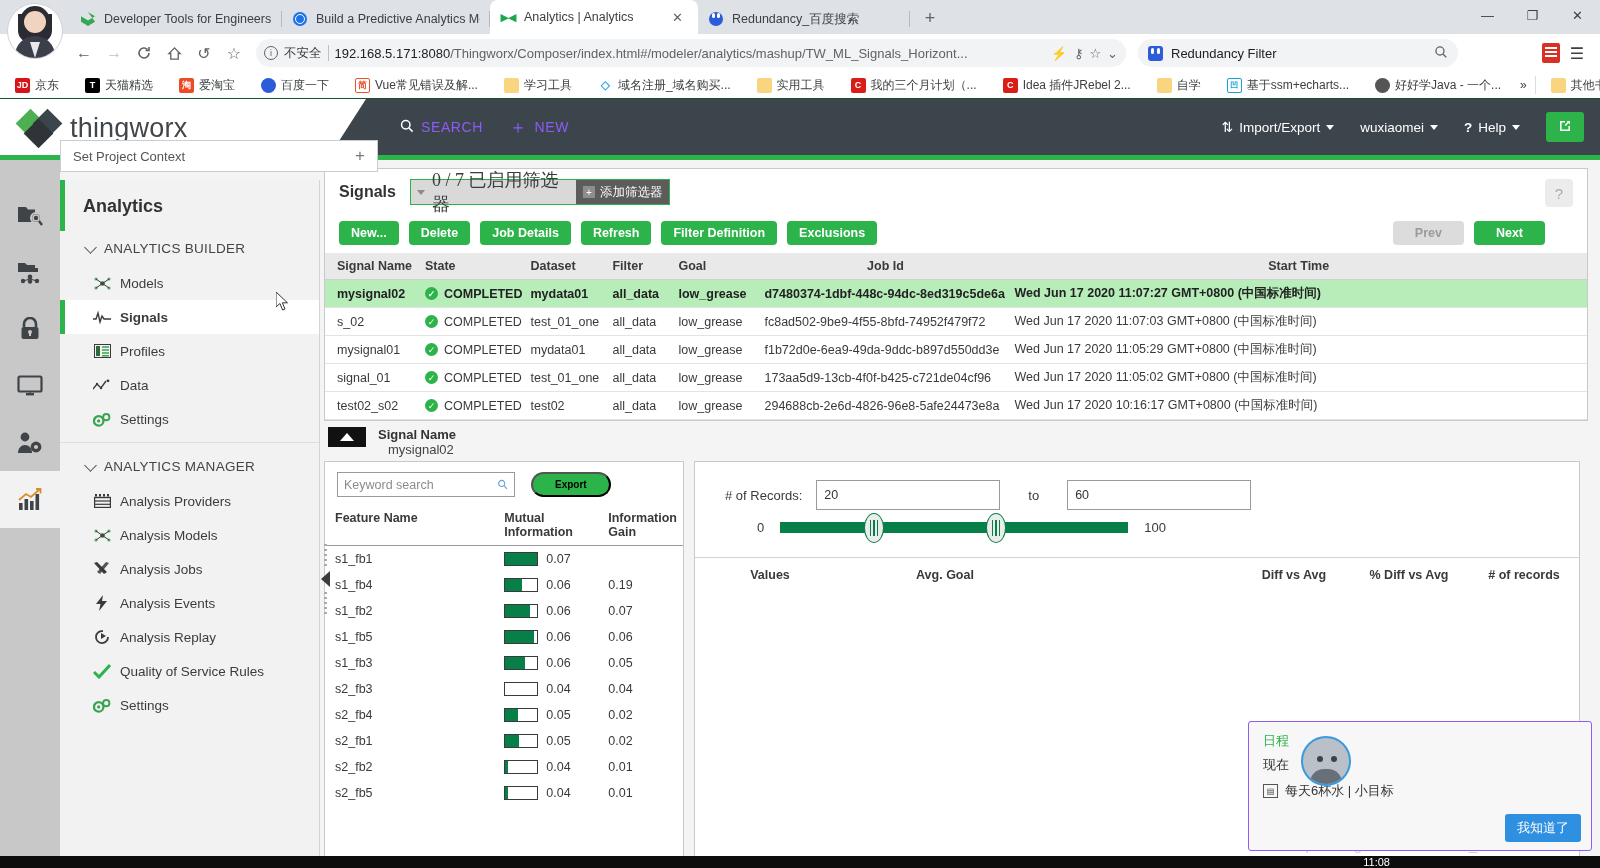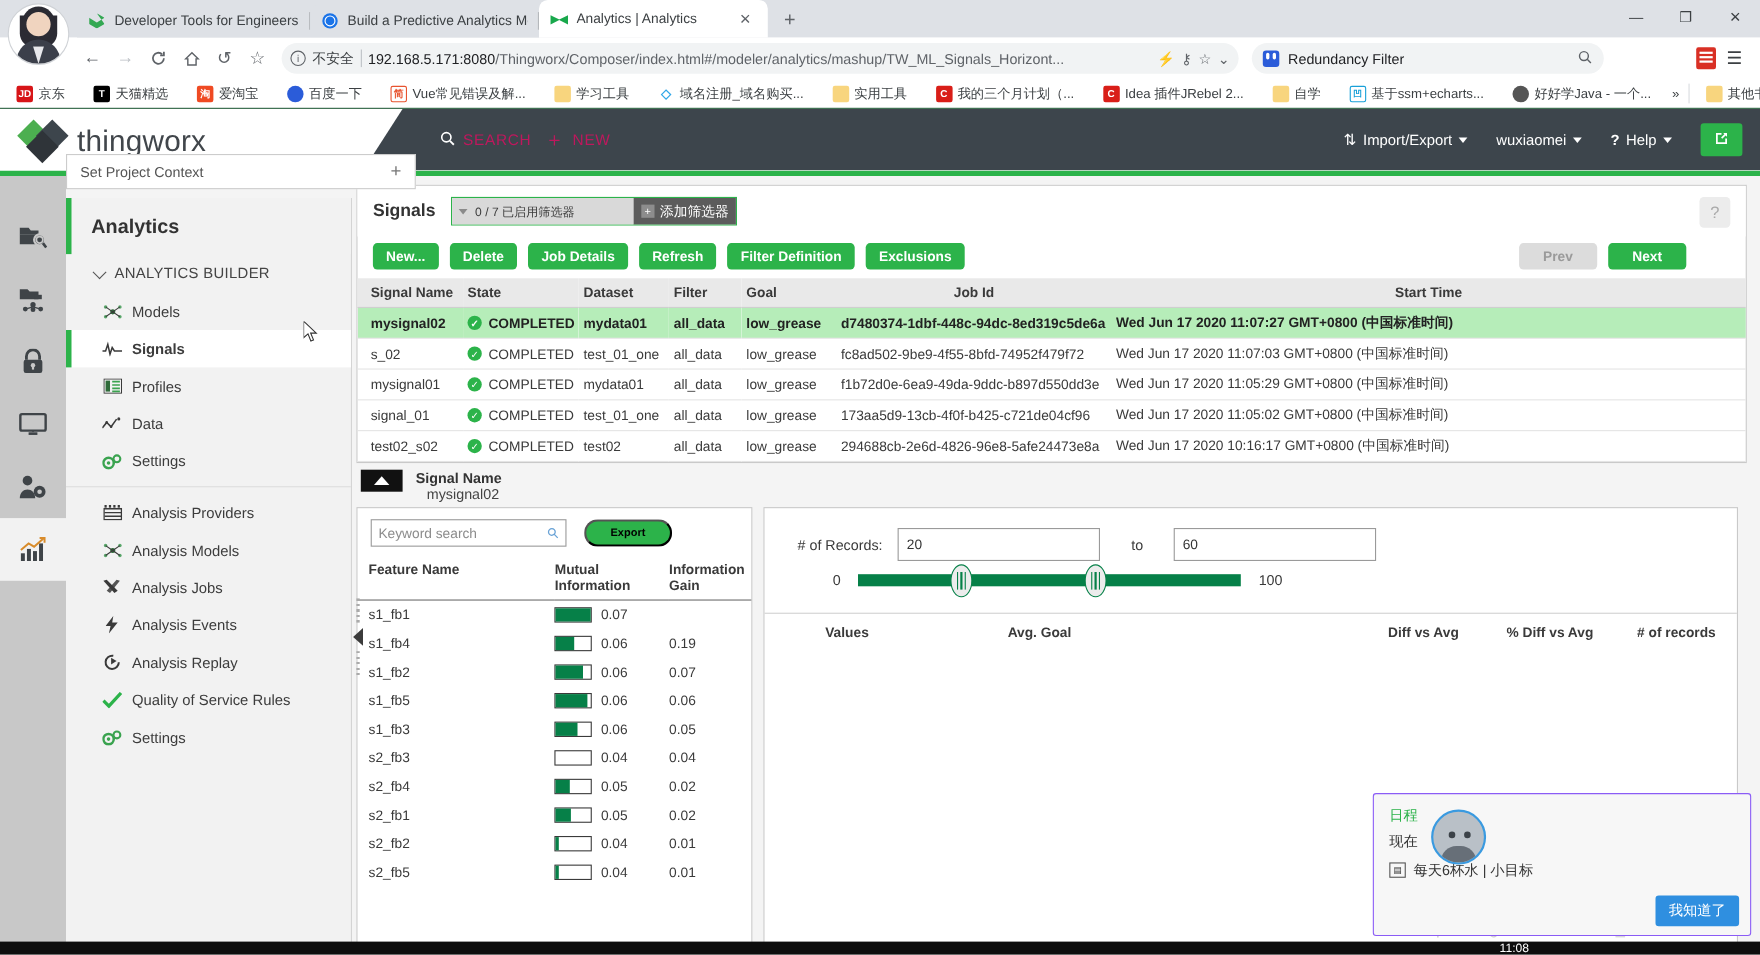--- a/index.html
+++ b/index.html
@@ -138,22 +138,22 @@
   }
   .tw-logo { position:absolute; left:20px; top:10px; display:flex; align-items:center; gap:12px; }
   .tw-logo .mark { width:38px; height:38px; position:relative; }
   .tw-logo .mark .d1 { position:absolute; left:0; top:4px; width:21px;height:21px;background:#4caf50;
     transform:rotate(45deg);}
   .tw-logo .mark .d2 { position:absolute; right:0; top:4px; width:21px;height:21px;background:#3d454c;
     transform:rotate(45deg);}
   .tw-logo .mark .d3 { position:absolute; left:8px; top:14px; width:21px;height:21px;background:#2f3439;
     transform:rotate(45deg);}
   .tw-logo .wordmark { font-size: 27px; color:#41464b; font-weight:300; letter-spacing:0.2px;}
-  .tw-nav { position:absolute; left:400px; top:0; height:56px; display:flex; align-items:center; gap:12px;
-    color:#be185d; font-size:14px; letter-spacing:0.6px; }
+  .tw-nav { position:absolute; left:400px; top:0; height:56px; display:flex; align-items:center; gap:26px;
+    color:#8b5cf6; font-size:14px; letter-spacing:0.6px; }
   .tw-nav .item { display:flex; align-items:center; gap:7px; }
   .tw-right { position:absolute; right:16px; top:0; height:56px; display:flex; align-items:center;
     gap:26px; color:#fff; font-size:13.5px;}
   .tw-right .item { display:flex; align-items:center; gap:6px; }
   .caret { width:0;height:0;border-left:4px solid transparent;border-right:4px solid transparent;
     border-top:5px solid #fff; display:inline-block; }
   .launch-btn { width:38px;height:30px;background:#2cb34a;border-radius:3px;display:flex;
     align-items:center;justify-content:center;}
   .tw-greenline { height:5px; background:#2cb34a; }
 
@@ -188,22 +188,22 @@
   .set-project .plus { margin-left:auto; font-size:17px; color:#777; }
 
   
   .main { flex:1 1 auto; background:#f4f4f4; padding: 8px 12px 0 4px; position:relative;}
   .panel { background:#fff; border:1px solid #c9c9c9; }
 
   .sig-head { height: 46px; display:flex; align-items:center; padding: 0 14px; gap:14px;
     background:#fff; }
   .sig-head .t { font-size:16px; font-weight:bold; color:#333; }
   .filter-combo { display:flex; align-items:center; border:1px solid #2cb34a; height:26px; }
-  .filter-combo .left { background:#d9d9d9; color:#3b3b3b; font-size:11px; display:flex;
-    align-items:center; gap:7px; padding:0 10px 0 6px; height:24px; width:165px;}
+  .filter-combo .left { background:#d9d9d9; color:#3b3b3b; font-size:18px; display:flex;
+    align-items:center; gap:7px; padding:0 10px 0 6px; height:24px; width:165px;font-family:Liberation Serif, serif;}
   .filter-combo .left .dd { width:0;height:0;border-left:4px solid transparent;
     border-right:4px solid transparent;border-top:5px solid #8a8a8a;}
   .filter-combo .right { background:#5c5c5c; color:#fff; font-size:12.5px; display:flex;
     align-items:center; gap:5px; padding:0 7px; height:24px; }
   .filter-combo .right .pl { width:12px;height:12px;background:#8d8d8d;color:#fff;font-size:10px;
     display:flex;align-items:center;justify-content:center;}
   .help-badge { position:absolute; right:14px; top:10px; width:28px;height:28px;background:#ececec;
     border-radius:4px; display:flex;align-items:center;justify-content:center; color:#aaa; font-size:15px;}
 
   .btn-row { display:flex; align-items:center; gap:10px; padding: 6px 14px 8px 14px; }
@@ -321,20 +321,26 @@
         <span class="tab-ico">
             <span class="fav-globe"></span>
           </span>
         <span class="tab-title">Build a Predictive Analytics Mode</span>
       </div>
       <div class="tab active" style="width:208px">
         <span class="tab-ico fav-analytics">▶◀</span>
         <span class="tab-title">Analytics | Analytics</span>
         <span class="tab-close">✕</span>
       </div>
+      <div class="tab inactive" style="width:212px">
+        <span class="tab-ico">
+            <span class="fav-baidu"></span>
+          </span>
+        <span class="tab-title">Redundancy_百度搜索</span>
+      </div>
       <div class="newtab">+</div>
     </div>
     <div class="wincontrols">
       <div>—</div>
       <div>❐</div>
       <div>✕</div>
     </div>
   </div>
 
   <div class="urlbar-row">
@@ -616,20 +622,24 @@
               <circle cx="6" cy="9" r="5" fill="none" stroke="#3aa34f" stroke-width="2.4"></circle>
               <circle cx="6" cy="9" r="1.7" fill="#3aa34f"></circle>
               <circle cx="14" cy="5" r="3.3" fill="none" stroke="#3aa34f" stroke-width="2"></circle>
             </svg>
           </span>
         <span>Settings</span>
       </div>
 
       <div class="nav-divider"></div>
 
+      <div class="nav-group">
+        <span class="chev"></span>
+        <span>ANALYTICS MANAGER</span>
+      </div>
       <div class="nav-item">
         <span class="nico">
             <svg width="17" height="14" viewBox="0 0 17 14">
               <rect x="1" y="0" width="2" height="2.5" fill="#3a3a3a"></rect>
               <rect x="5" y="0" width="2" height="2.5" fill="#3a3a3a"></rect>
               <rect x="9" y="0" width="2" height="2.5" fill="#3a3a3a"></rect>
               <rect x="13" y="0" width="2" height="2.5" fill="#3a3a3a"></rect>
               <rect x="0.5" y="3.5" width="16" height="10" fill="none" stroke="#3a3a3a" stroke-width="1.4"></rect>
               <line x1="1" y1="7" x2="16" y2="7" stroke="#3a3a3a" stroke-width="1.2"></line>
               <line x1="1" y1="10.3" x2="16" y2="10.3" stroke="#3a3a3a" stroke-width="1.2"></line>
@@ -723,21 +733,21 @@
 
         <div class="btn-row">
           <button class="gbtn">New...</button>
           <button class="gbtn">Delete</button>
           <button class="gbtn">Job Details</button>
           <button class="gbtn">Refresh</button>
           <button class="gbtn">Filter Definition</button>
           <button class="gbtn">Exclusions</button>
           <span class="spacer"></span>
           <button class="gbtn disabled" style="padding:5px 22px">Prev</button>
-          <button class="gbtn" style="padding:5px 22px;margin-right:40px">Next</button>
+          <button class="gbtn" style="padding:5px 22px;margin-right:28px">Next</button>
         </div>
 
         <table class="sig">
           <thead>
               <tr>
             <th style="width:96px;padding-left:12px">Signal Name</th>
             <th style="width:88px">State</th>
             <th style="width:82px">Dataset</th>
             <th style="width:66px">Filter</th>
             <th style="width:86px">Goal</th>

